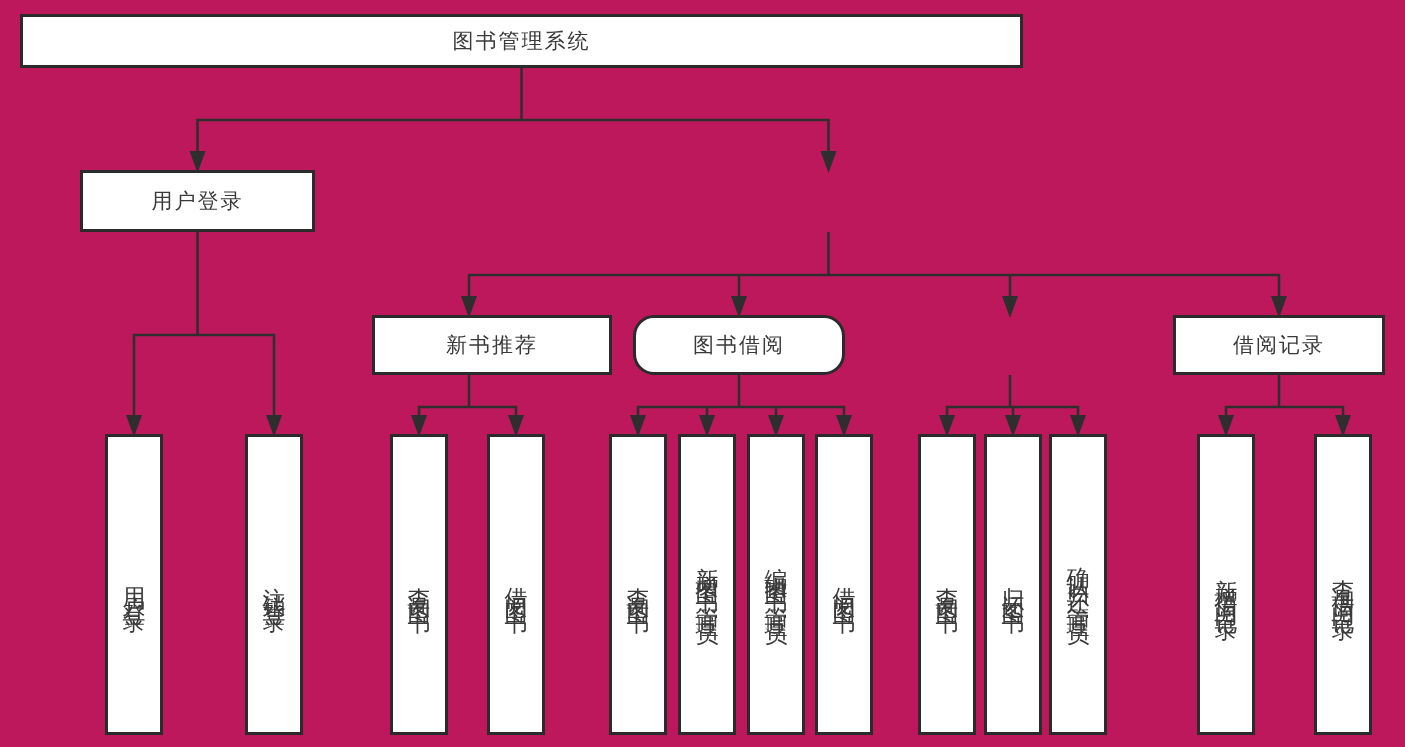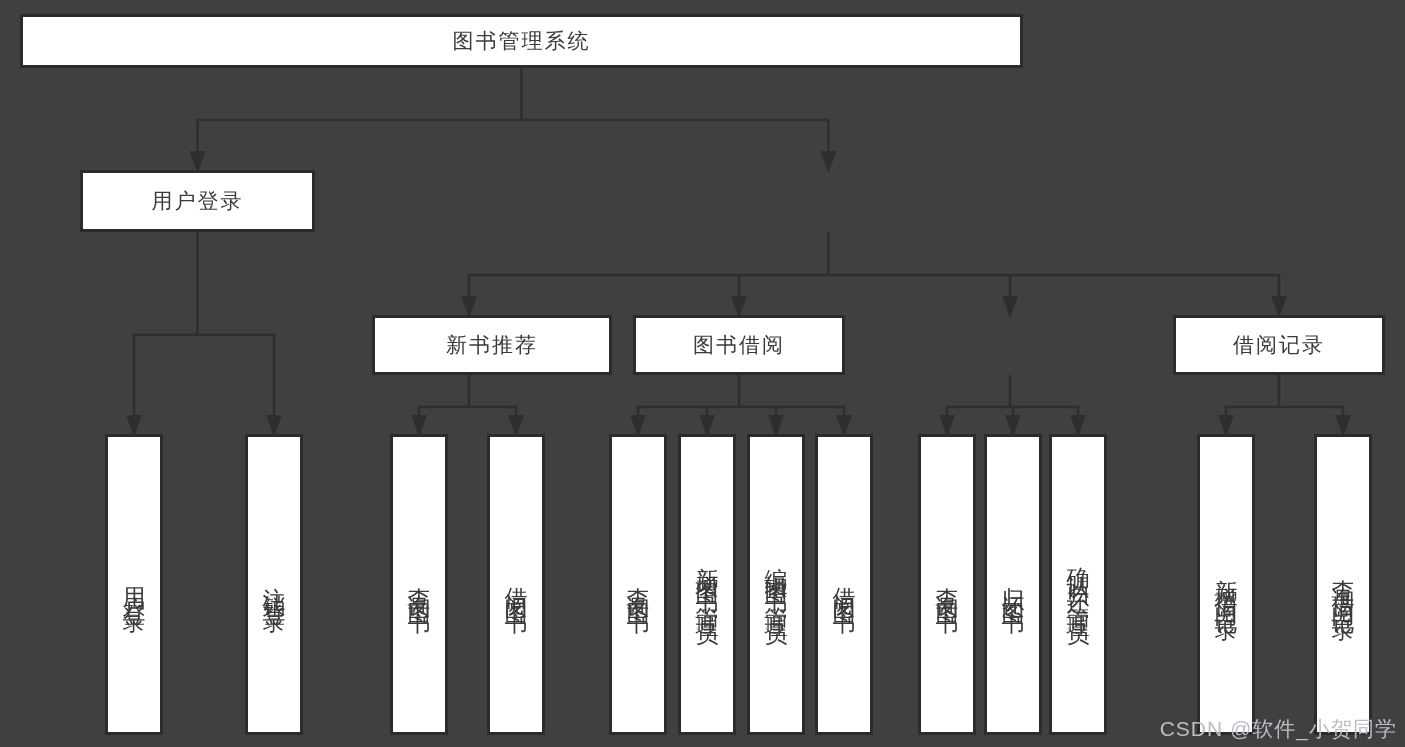--- a/index.html
+++ b/index.html
@@ -1,20 +1,20 @@
 <!DOCTYPE html>
 <html><head>
 <meta charset="utf-8">
 <style>
   html, body { margin: 0; padding: 0; background: #ffffff; }
   .canvas {
     position: relative;
     width: 1405px;
     height: 747px;
-    background: #404040;
+    background: #be185d;
     overflow: hidden;
     font-family: "Liberation Sans", "DejaVu Sans", sans-serif;
   }
   .nodes-layer { position: absolute; inset: 0; z-index: 1; }
   svg.edges-layer {
     position: absolute; inset: 0; z-index: 2;
     pointer-events: none;
   }
   .node {
     position: absolute;
@@ -58,21 +58,21 @@
   <div class="nodes-layer">
       <div class="node horiz" style="left: 20px; top: 14px; width: 1003px; height: 54px; border-color: rgb(43, 43, 43);">
         <span class="node-label" style="color: rgb(58, 58, 58);">图书管理系统</span>
       </div>
       <div class="node horiz" style="left: 80px; top: 170px; width: 235px; height: 62px; border-color: rgb(43, 43, 43);">
         <span class="node-label" style="color: rgb(58, 58, 58);">用户登录</span>
       </div>
       <div class="node horiz" style="left: 363px; top: 315px; width: 240px; height: 60px; border-color: rgb(43, 43, 43); margin-left: 9px;">
         <span class="node-label" style="color: rgb(58, 58, 58);">新书推荐</span>
       </div>
-      <div class="node horiz" style="left: 633px; top: 315px; width: 212px; height: 60px; border-color: rgb(43, 43, 43);">
+      <div class="node horiz" style="left: 633px; top: 315px; width: 212px; height: 60px; border-color: rgb(43, 43, 43); border-radius: 21px;">
         <span class="node-label" style="color: rgb(58, 58, 58);">图书借阅</span>
       </div>
       <div class="node horiz" style="left: 1173px; top: 315px; width: 212px; height: 60px; border-color: rgb(43, 43, 43);">
         <span class="node-label" style="color: rgb(58, 58, 58);">借阅记录</span>
       </div>
       <div class="node vert" style="left: 105px; top: 434px; width: 58px; height: 301px; border-color: rgb(43, 43, 43);">
         <span class="node-label" style="color: rgb(58, 58, 58);">用户登录</span>
       </div>
       <div class="node vert" style="left: 245px; top: 434px; width: 58px; height: 301px; border-color: rgb(43, 43, 43);">
         <span class="node-label" style="color: rgb(58, 58, 58);">注销登录</span>
@@ -132,14 +132,13 @@
       <polygon points="836,415 852,415 844,437" fill="#2e2e2e"></polygon>
       <path d="M 739 375 L 739 407 M 636.75 407 L 845.25 407 M 638 407 L 638 417 M 707 407 L 707 417 M 776 407 L 776 417 M 844 407 L 844 417" stroke="#2e2e2e" stroke-width="2.5" fill="none"></path>
       <polygon points="939,415 955,415 947,437" fill="#2e2e2e"></polygon>
       <polygon points="1005,415 1021,415 1013,437" fill="#2e2e2e"></polygon>
       <polygon points="1070,415 1086,415 1078,437" fill="#2e2e2e"></polygon>
       <path d="M 1010 375 L 1010 407 M 945.75 407 L 1079.25 407 M 947 407 L 947 417 M 1013 407 L 1013 417 M 1078 407 L 1078 417" stroke="#2e2e2e" stroke-width="2.5" fill="none"></path>
       <polygon points="1218,415 1234,415 1226,437" fill="#2e2e2e"></polygon>
       <polygon points="1335,415 1351,415 1343,437" fill="#2e2e2e"></polygon>
       <path d="M 1279 375 L 1279 407 M 1224.75 407 L 1344.25 407 M 1226 407 L 1226 417 M 1343 407 L 1343 417" stroke="#2e2e2e" stroke-width="2.5" fill="none"></path>
     </svg>
-  <div class="watermark">CSDN @软件_小贺同学</div>
 </div>
 
 </body></html>

